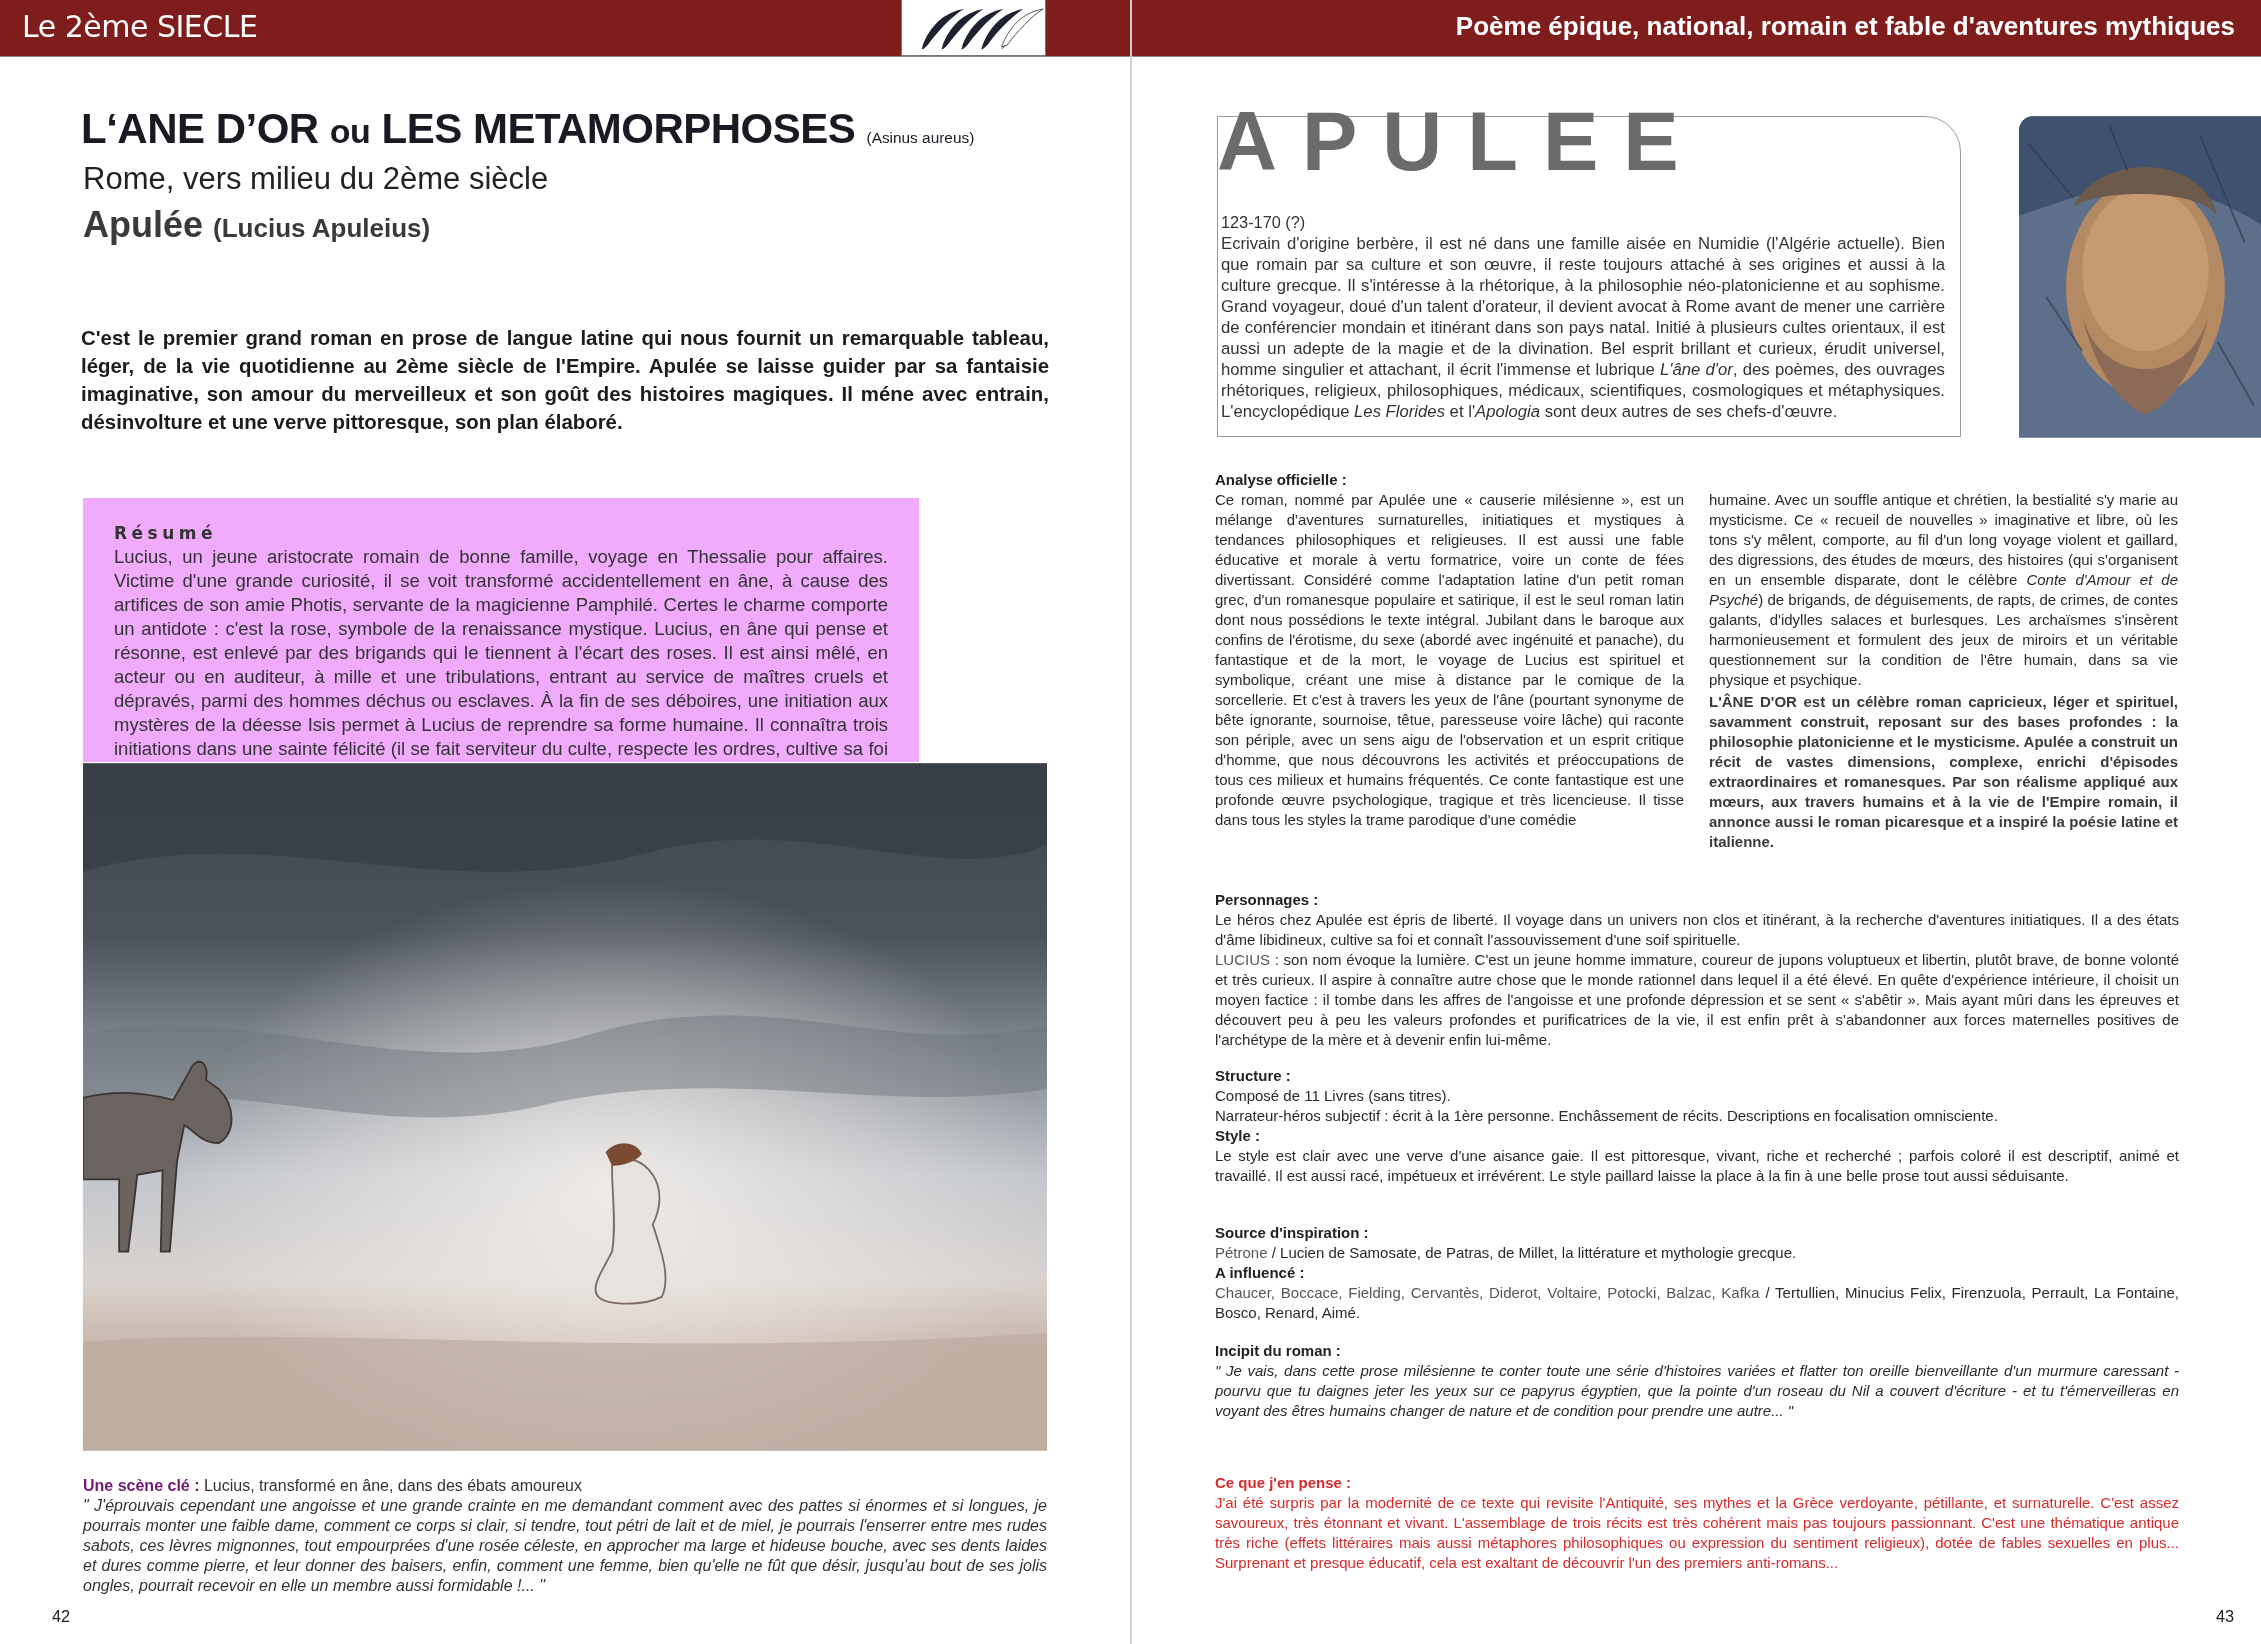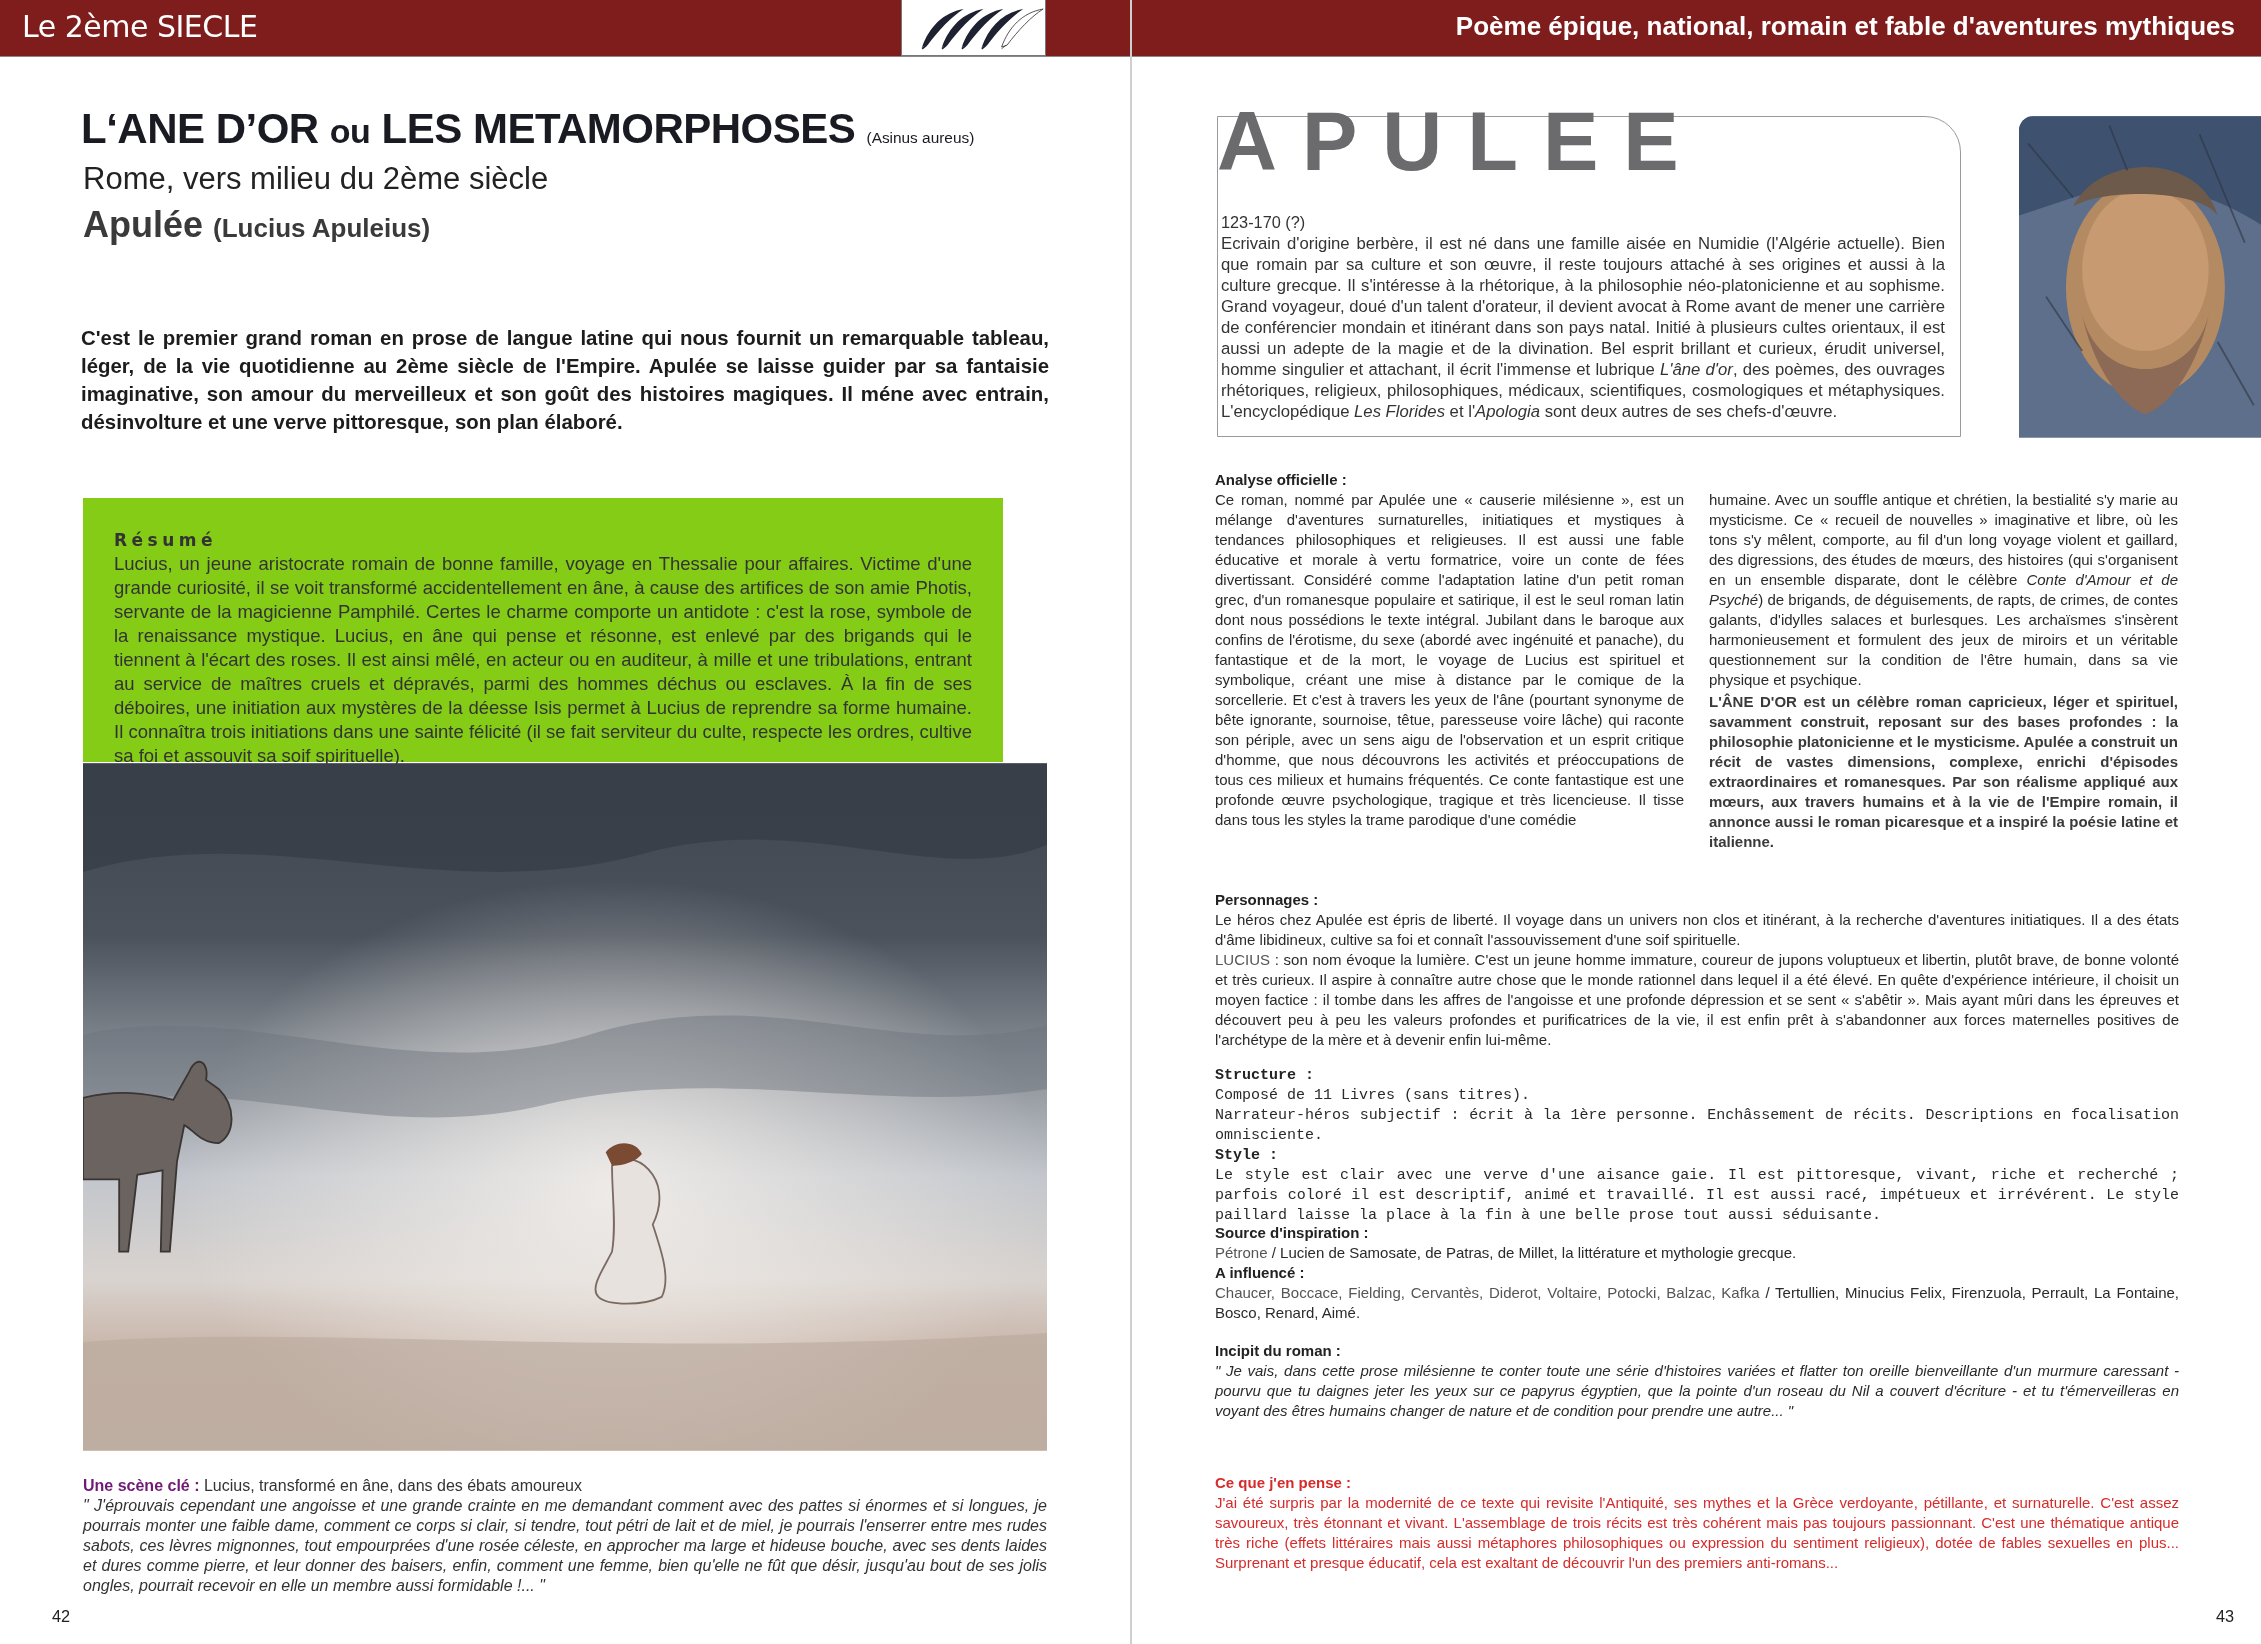--- a/index.html
+++ b/index.html
@@ -41,22 +41,22 @@
   .author-line {
     position: absolute; left: 83px; top: 204px; font-size: 36px; font-weight: bold; color: #3a3a3a;
     font-family: "Liberation Sans", sans-serif;
   }
   .author-line .latin-name { font-size: 26px; }
   .intro {
     position: absolute; left: 81px; top: 324px; width: 968px; font-size: 20.4px; font-weight: bold;
     line-height: 28px; text-align: justify; color: #1c1c1c; font-family: "Liberation Sans", sans-serif;
   }
   .resume-box {
-    position: absolute; left: 83px; top: 498px; width: 920px; height: 264px; background: #84cc16;
-    box-sizing: border-box; padding: 32px 31px 0 31px;
+    position: absolute; left: 83px; top: 498px; width: 836px; height: 264px; background: #f0abfc;
+    box-sizing: border-box; padding: 25px 31px 0 31px;
   }
   .resume-title {
     font-size: 17px; font-weight: bold; letter-spacing: 4.5px; color: #333;
     font-family: "DejaVu Sans", sans-serif;
   }
   .resume-text {
     font-size: 18.5px; line-height: 24px; color: #333; text-align: justify; margin-top: 1.8px;
     font-family: "Liberation Sans", sans-serif;
   }
   .painting {
@@ -235,21 +235,21 @@
   <p><span>humaine. Avec un souffle antique et chrétien, la bestialité s'y marie au mysticisme. Ce « recueil de nouvelles » imaginative et libre, où les tons s'y mêlent, comporte, au fil d'un long voyage violent et gaillard, des digressions, des études de mœurs, des histoires (qui s'organisent en un ensemble disparate, dont le célèbre </span><i>Conte d'Amour et de Psyché</i><span>) de brigands, de déguisements, de rapts, de crimes, de contes galants, d'idylles salaces et burlesques. Les archaïsmes s'insèrent harmonieusement et formulent des jeux de miroirs et un véritable questionnement sur la condition de l'être humain, dans sa vie physique et psychique.</span></p>
   <p class="bold-p">L'ÂNE D'OR est un célèbre roman capricieux, léger et spirituel, savamment construit, reposant sur des bases profondes : la philosophie platonicienne et le mysticisme. Apulée a construit un récit de vastes dimensions, complexe, enrichi d'épisodes extraordinaires et romanesques. Par son réalisme appliqué aux mœurs, aux travers humains et à la vie de l'Empire romain, il annonce aussi le roman picaresque et a inspiré la poésie latine et italienne.</p>
 </div>
 
 <div class="section" style="top:890px;">
   <div class="sec-label">Personnages :</div>
   <p>Le héros chez Apulée est épris de liberté. Il voyage dans un univers non clos et itinérant, à la recherche d'aventures initiatiques. Il a des états d'âme libidineux, cultive sa foi et connaît l'assouvissement d'une soif spirituelle.</p>
   <p><span class="grey-txt">LUCIUS</span><span> : son nom évoque la lumière. C'est un jeune homme immature, coureur de jupons voluptueux et libertin, plutôt brave, de bonne volonté et très curieux. Il aspire à connaître autre chose que le monde rationnel dans lequel il a été élevé. En quête d'expérience intérieure, il choisit un moyen factice : il tombe dans les affres de l'angoisse et une profonde dépression et se sent « s'abêtir ». Mais ayant mûri dans les épreuves et découvert peu à peu les valeurs profondes et purificatrices de la vie, il est enfin prêt à s'abandonner aux forces maternelles positives de l'archétype de la mère et à devenir enfin lui-même.</span></p>
 </div>
 
-<div class="section" style="top:1066px;font-family:Liberation Mono, monospace;">
+<div class="section" style="top:1066px;">
   <div class="sec-label">Structure :</div>
   <p>Composé de 11 Livres (sans titres).</p>
   <p>Narrateur-héros subjectif : écrit à la 1ère personne. Enchâssement de récits. Descriptions en focalisation omnisciente.</p>
   <div class="sec-label">Style :</div>
   <p>Le style est clair avec une verve d'une aisance gaie. Il est pittoresque, vivant, riche et recherché ; parfois coloré il est descriptif, animé et travaillé. Il est aussi racé, impétueux et irrévérent.  Le style paillard laisse la place à la fin à une belle prose tout aussi séduisante.</p>
 </div>
 
 <div class="section" style="top:1223px;">
   <div class="sec-label">Source d'inspiration :</div>
   <p><span class="grey-txt">Pétrone</span><span> / Lucien de Samosate, de Patras, de Millet, la littérature et mythologie grecque.</span></p>

